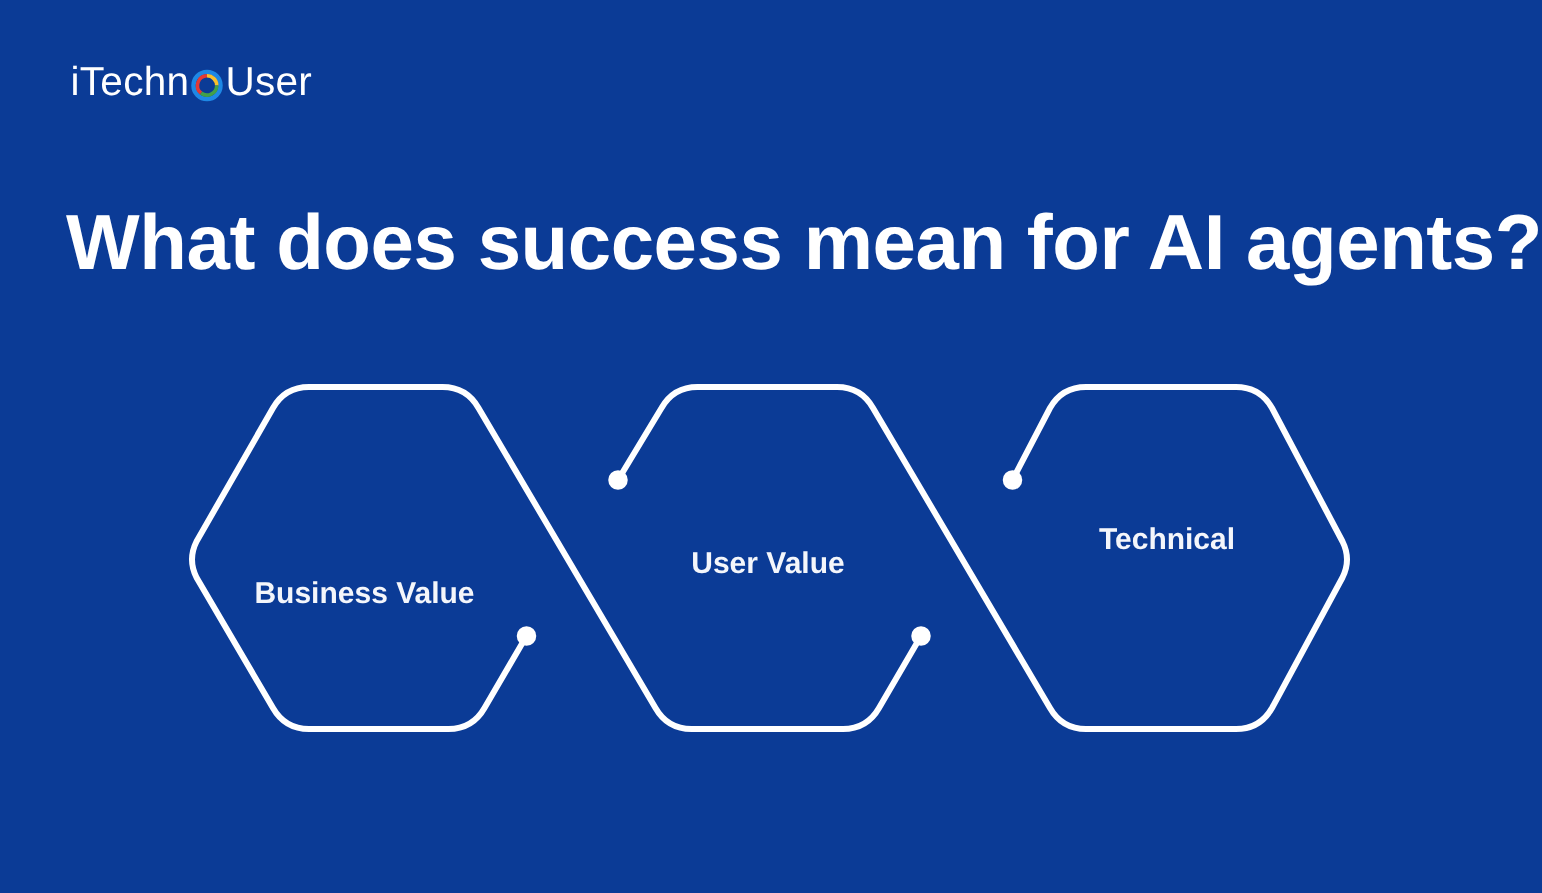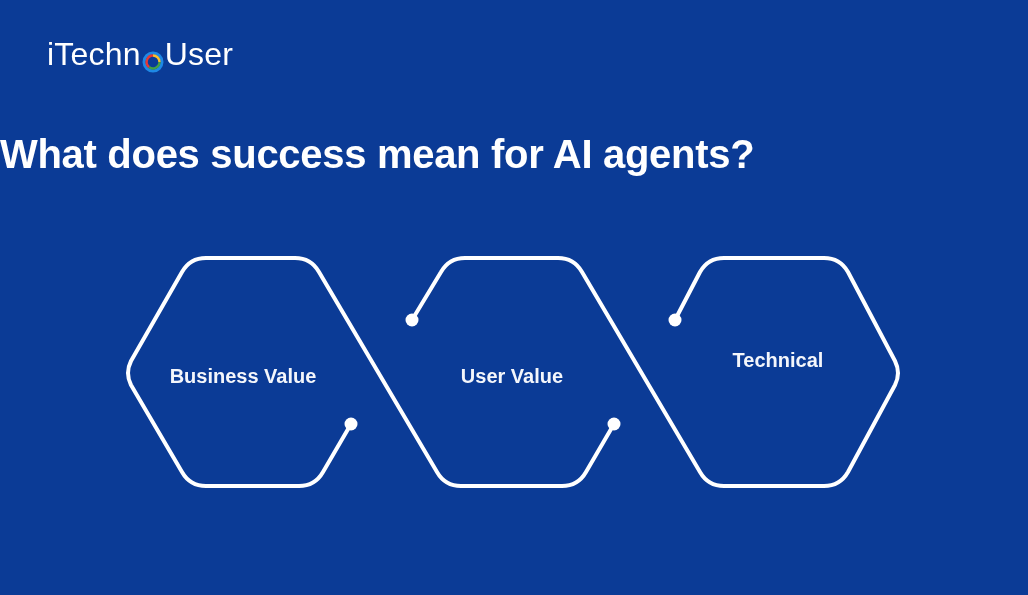--- a/index.html
+++ b/index.html
@@ -1,19 +1,19 @@
 <!DOCTYPE html>
 <html><head>
 <meta charset="utf-8">
 <style>
   html, body { margin:0; padding:0; }
   body { width:1028px; height:595px; background:#0b3b96; position:relative; overflow:hidden; font-family:"Liberation Sans", "DejaVu Sans", sans-serif; color:#ffffff; }
-  .logo { position:absolute; left:47px; top:37px; height:34px; display:flex; align-items:center; font-size:32px; font-weight:400; color:#ffffff; letter-spacing:0.2px; }
+  .logo { position:absolute; left:47px; top:37px; height:34px; display:flex; align-items:center; font-size:27px; font-weight:400; color:#ffffff; letter-spacing:0.2px; }
   .logo .ring { display:inline-block; width:22px; height:22px; margin:0 1px; position:relative; top:1px; }
-  .title { position:absolute; left:0; width:1028px; top:132px; text-align:left; font-size:40px; font-weight:700; color:#ffffff; letter-spacing:-0.3px; }
+  .title { position:absolute; left:0; width:1028px; top:132px; text-align:right; font-size:52px; font-weight:700; color:#ffffff; letter-spacing:-0.3px; }
   svg.diagram { position:absolute; left:0; top:0; }
   .label { position:absolute; text-align:center; font-size:20px; font-weight:700; color:#f4f6fb; line-height:25px; }
 </style>
 </head>
 <body>
 
 <div class="logo">
   <span>iTechn</span>
   <span class="ring">
     <svg width="22" height="22" viewBox="0 0 22 22">
@@ -36,17 +36,17 @@
     <path d="M412 320 L441 272 Q449 258 465 258 L558 258 Q574 258 582 272 L700 472 Q708 486 724 486 L824 486 Q840 486 848 472 L895 385 Q901 373 895 361 L848 272 Q840 258 824 258 L724 258 Q708 258 700 272 L675 320"></path>
   </g>
   <g fill="#ffffff">
     <circle cx="351" cy="424" r="6.5"></circle>
     <circle cx="614" cy="424" r="6.5"></circle>
     <circle cx="412" cy="320" r="6.5"></circle>
     <circle cx="675" cy="320" r="6.5"></circle>
   </g>
 </svg>
 
-<div class="label" style="left:143px; width:200px; top:364px;">Business Value</div>
+<div class="label" style="left:143px; width:200px; top:384px;">Business Value</div>
 <div class="label" style="left:412px; width:200px; top:364px;">User Value</div>
 <div class="label" style="left:678px; width:200px; top:348px;">
   <div>Technical</div>
 </div>
 
 </body></html>

